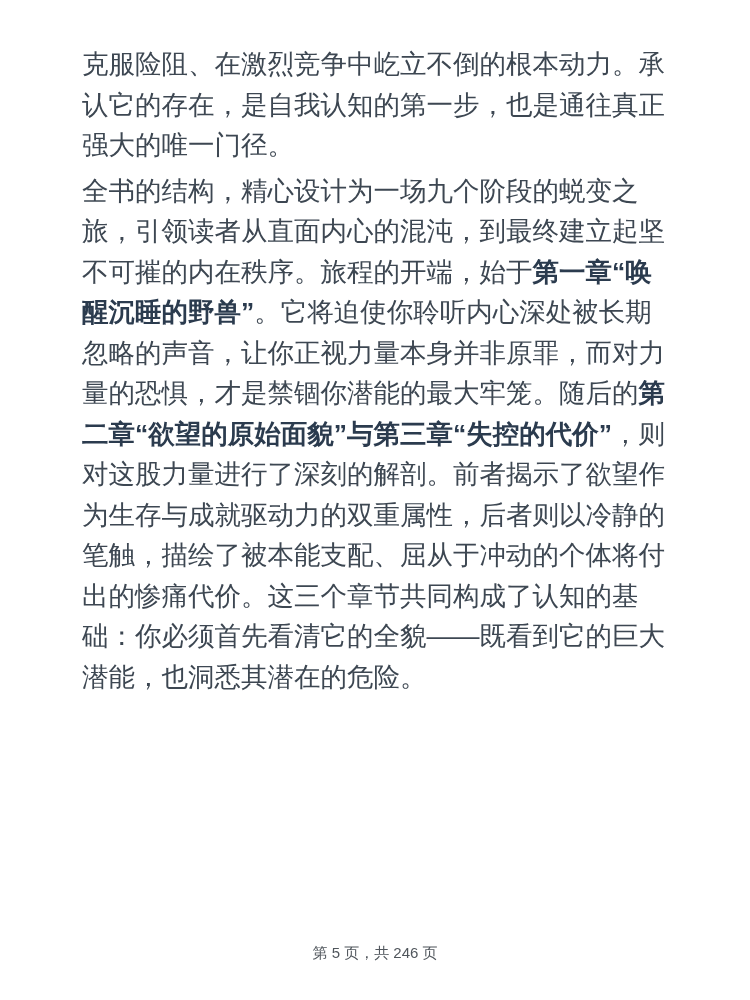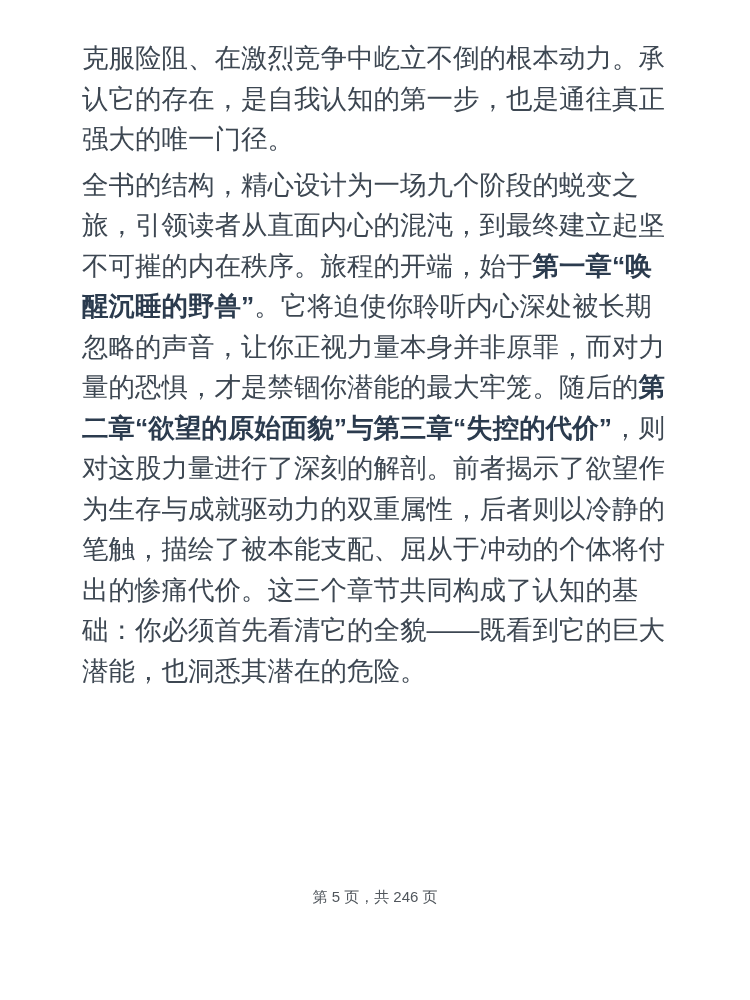--- a/index.html
+++ b/index.html
@@ -15,40 +15,40 @@
     overflow:hidden;
     font-family:"Liberation Sans","DejaVu Sans",sans-serif;
   }
   .page{
     position:relative;
     width:750px;height:1000px;
     background:var(--bg);
   }
   .content{
     position:absolute;
-    left:82px;top:38px;
+    left:82px;top:44px;
     width:588px;
   }
   .para{
     margin:0 0 5px 0;
     font-size:26.5px;
     line-height:40.5px;
     color:var(--text);
     letter-spacing:0;
     text-align:left;
     overflow-wrap:break-word;
   }
   .run{font-weight:400;}
   .run.bold{
     font-weight:700;
     color:var(--bold);
   }
   .footer{
     position:absolute;
-    left:0;right:0;top:888px;
+    left:0;right:0;top:944px;
     text-align:center;
   }
   .footer span{
     font-size:15px;
     color:var(--footer);
   }
 </style>
 </head>
 <body>
 

